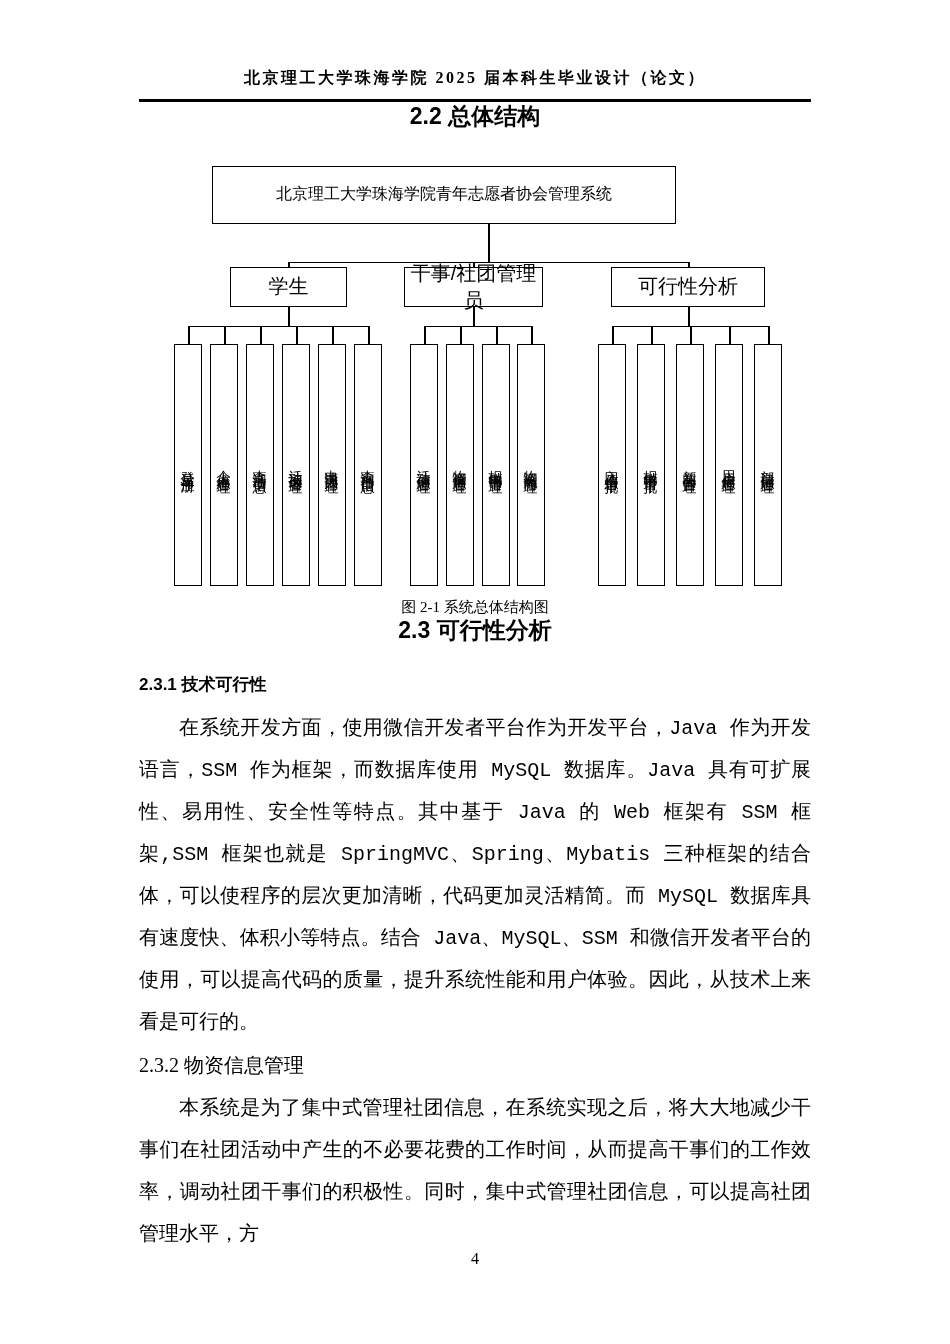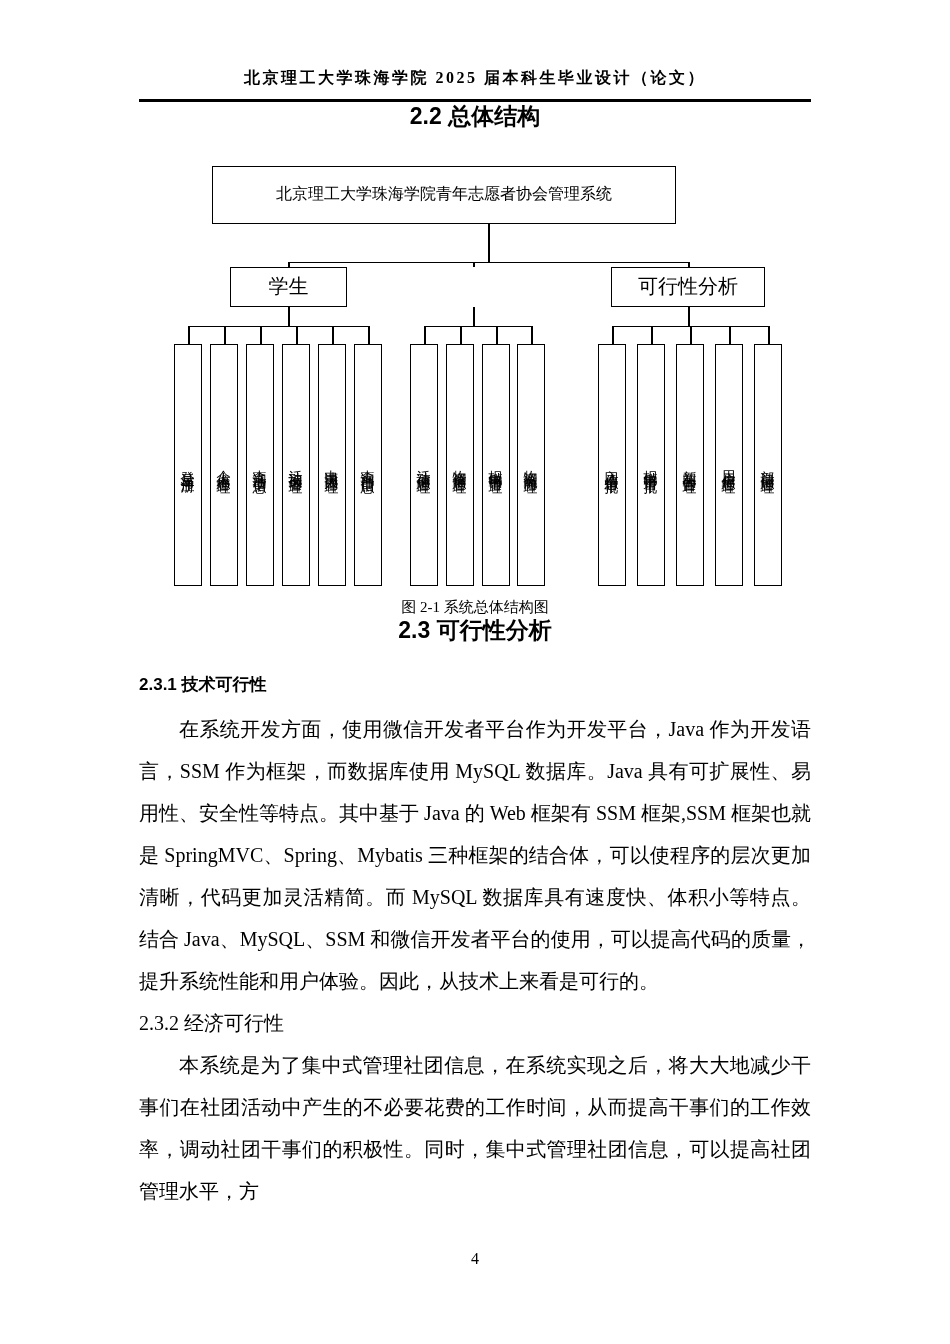--- a/index.html
+++ b/index.html
@@ -36,21 +36,21 @@
   
   .body-text {
     margin: 0;
     font-size: 20px;
     line-height: 42px;
     text-align: justify;
     text-indent: 2em;
   }
   .no-indent { text-indent: 0; }
   .intro { margin-top: 16px; }
-  .para-231 { margin-top: 12px; }
+  .para-231 { margin-top: 12px; font-family: Liberation Mono, monospace; }
 
   h2.sec {
     margin: 0;
     font-family: "Liberation Sans", "DejaVu Sans", sans-serif;
     font-size: 23px;
     font-weight: 700;
     line-height: 28px;
     text-align: center;
   }
   .h-22 { margin-top: 20px; }
@@ -132,20 +132,23 @@
 
     <div class="line vline" style="left:488px; top:58px; height:38px;"></div>
     <div class="line hline" style="left:288px; top:96px; width:401.5px;"></div>
     <div class="line vline" style="left:288px; top:96px; height:5px;"></div>
     <div class="line vline" style="left:473px; top:96px; height:5px;"></div>
     <div class="line vline" style="left:688px; top:96px; height:5px;"></div>
 
     <div class="box group-box" style="left:230px; width:117px;">
       <span>学生</span>
     </div>
+    <div class="box group-box" style="left:404px; width:139px;">
+      <span>干事/社团管理员</span>
+    </div>
     <div class="box group-box" style="left:611px; width:154px;">
       <span>可行性分析</span>
     </div>
 
     <div class="line vline" style="left:288px; top:141px; height:19px;"></div>
     <div class="line vline" style="left:473px; top:141px; height:19px;"></div>
     <div class="line vline" style="left:688px; top:141px; height:19px;"></div>
     <div class="line hline" style="left:188px; top:160px; width:181.5px;"></div>
     <div class="line hline" style="left:424px; top:160px; width:108.5px;"></div>
     <div class="line hline" style="left:612px; top:160px; width:157.5px;"></div>
@@ -219,19 +222,19 @@
   </div>
 
   <div class="caption">图 2-1 系统总体结构图</div>
 
   <h2 class="sec h-23">2.3 可行性分析</h2>
 
   <h3 class="subsec">2.3.1 技术可行性</h3>
 
   <p class="body-text para-231">在系统开发方面，使用微信开发者平台作为开发平台，Java 作为开发语言，SSM 作为框架，而数据库使用 MySQL 数据库。Java 具有可扩展性、易用性、安全性等特点。其中基于 Java 的 Web 框架有 SSM 框架,SSM 框架也就是 SpringMVC、Spring、Mybatis 三种框架的结合体，可以使程序的层次更加清晰，代码更加灵活精简。而 MySQL 数据库具有速度快、体积小等特点。结合 Java、MySQL、SSM 和微信开发者平台的使用，可以提高代码的质量，提升系统性能和用户体验。因此，从技术上来看是可行的。</p>
 
-  <p class="body-text no-indent">2.3.2 经济可行性</p>
+  <p class="body-text no-indent">2.3.2 物资信息管理</p>
 
   <p class="body-text">本系统是为了集中式管理社团信息，在系统实现之后，将大大地减少干事们在社团活动中产生的不必要花费的工作时间，从而提高干事们的工作效率，调动社团干事们的积极性。同时，集中式管理社团信息，可以提高社团管理水平，方</p>
 
   <div class="page-number">4</div>
 
 </div>
 
 </body></html>

